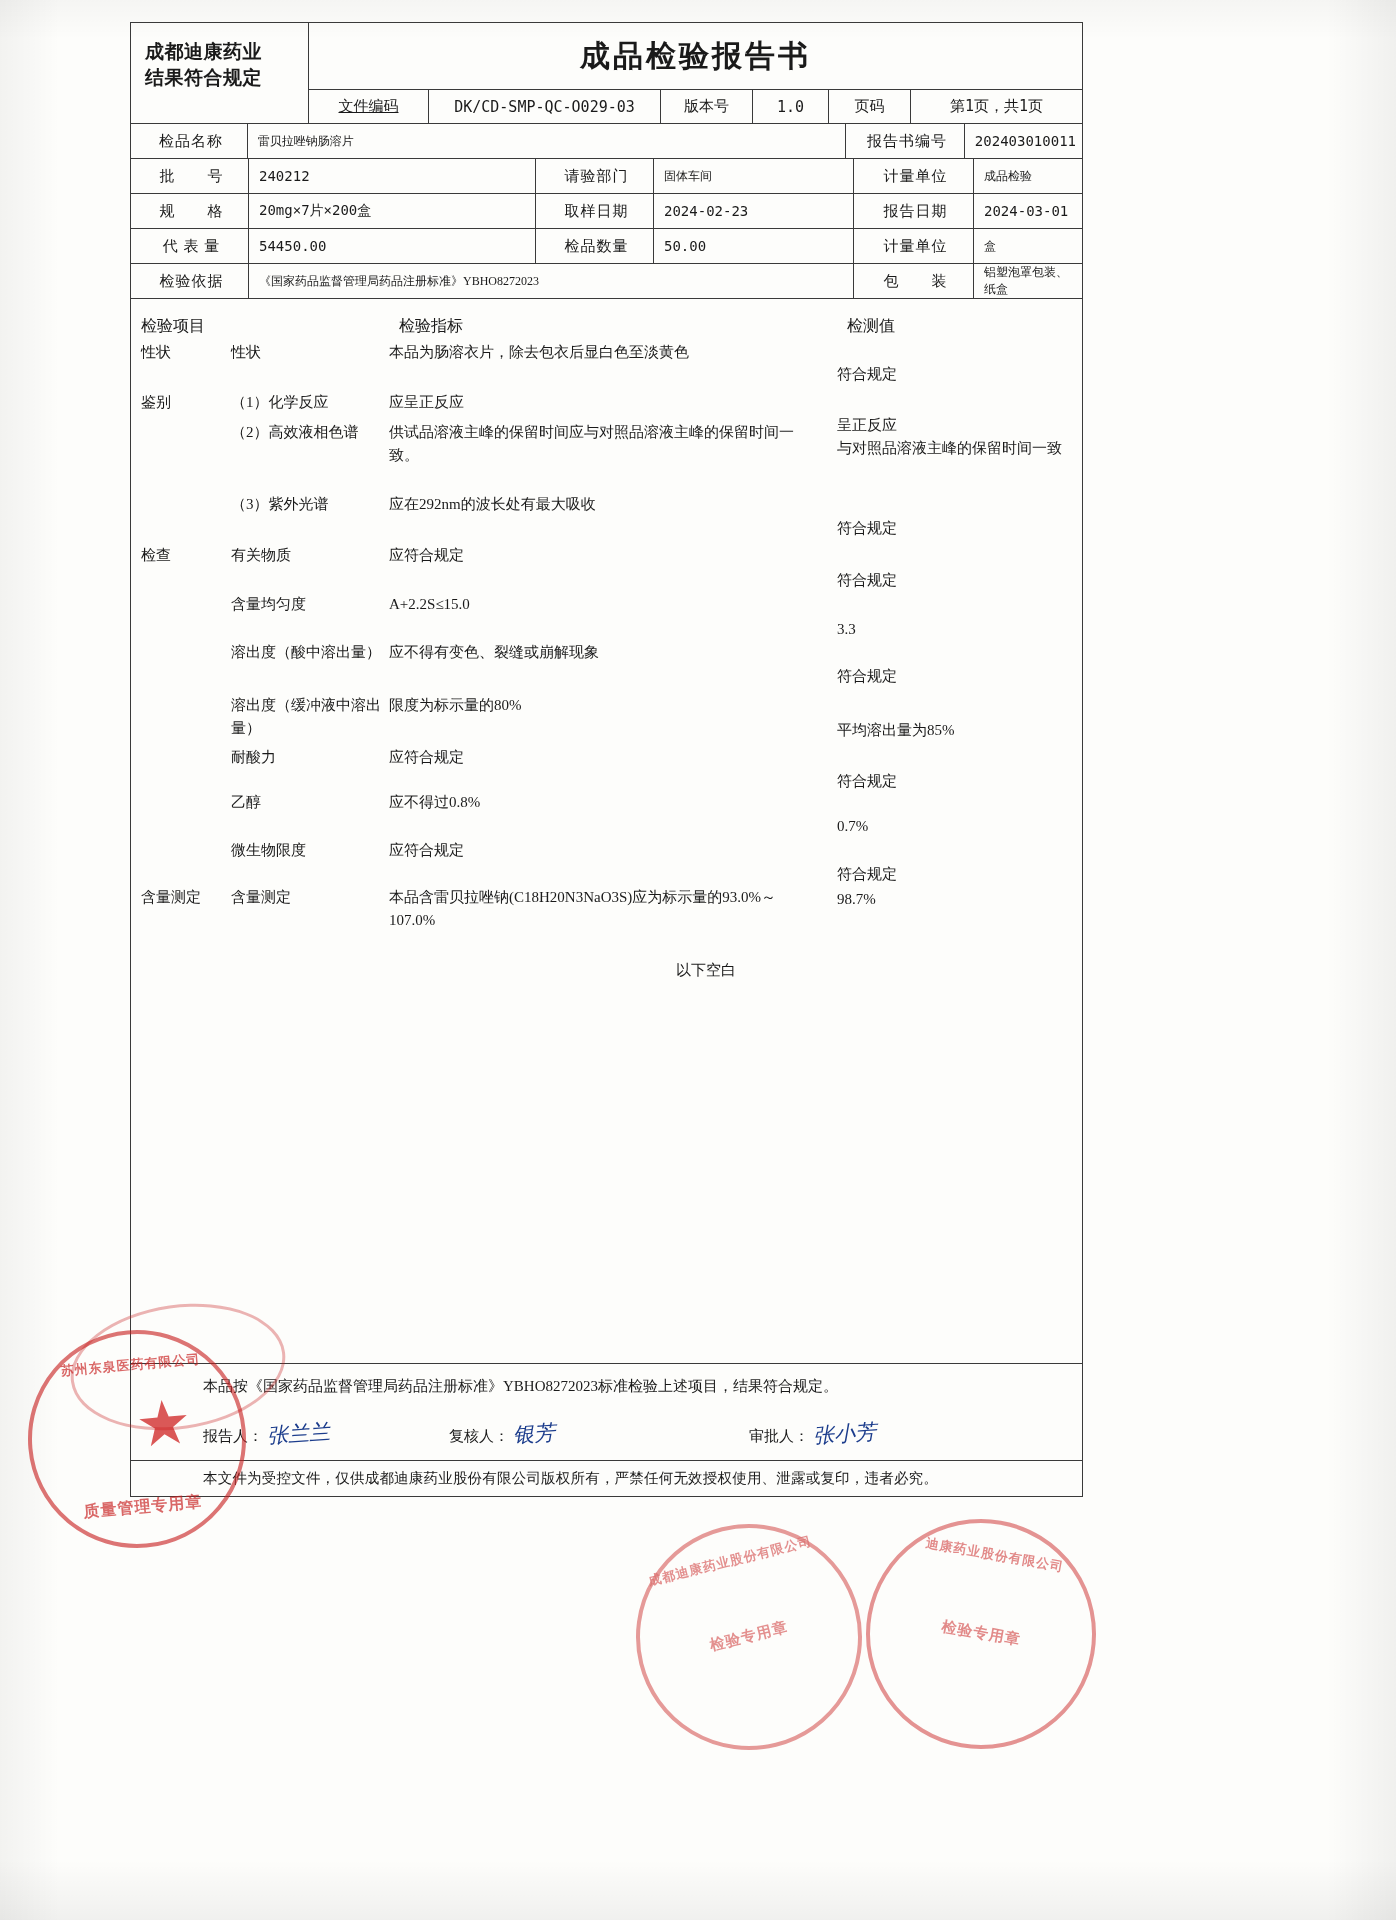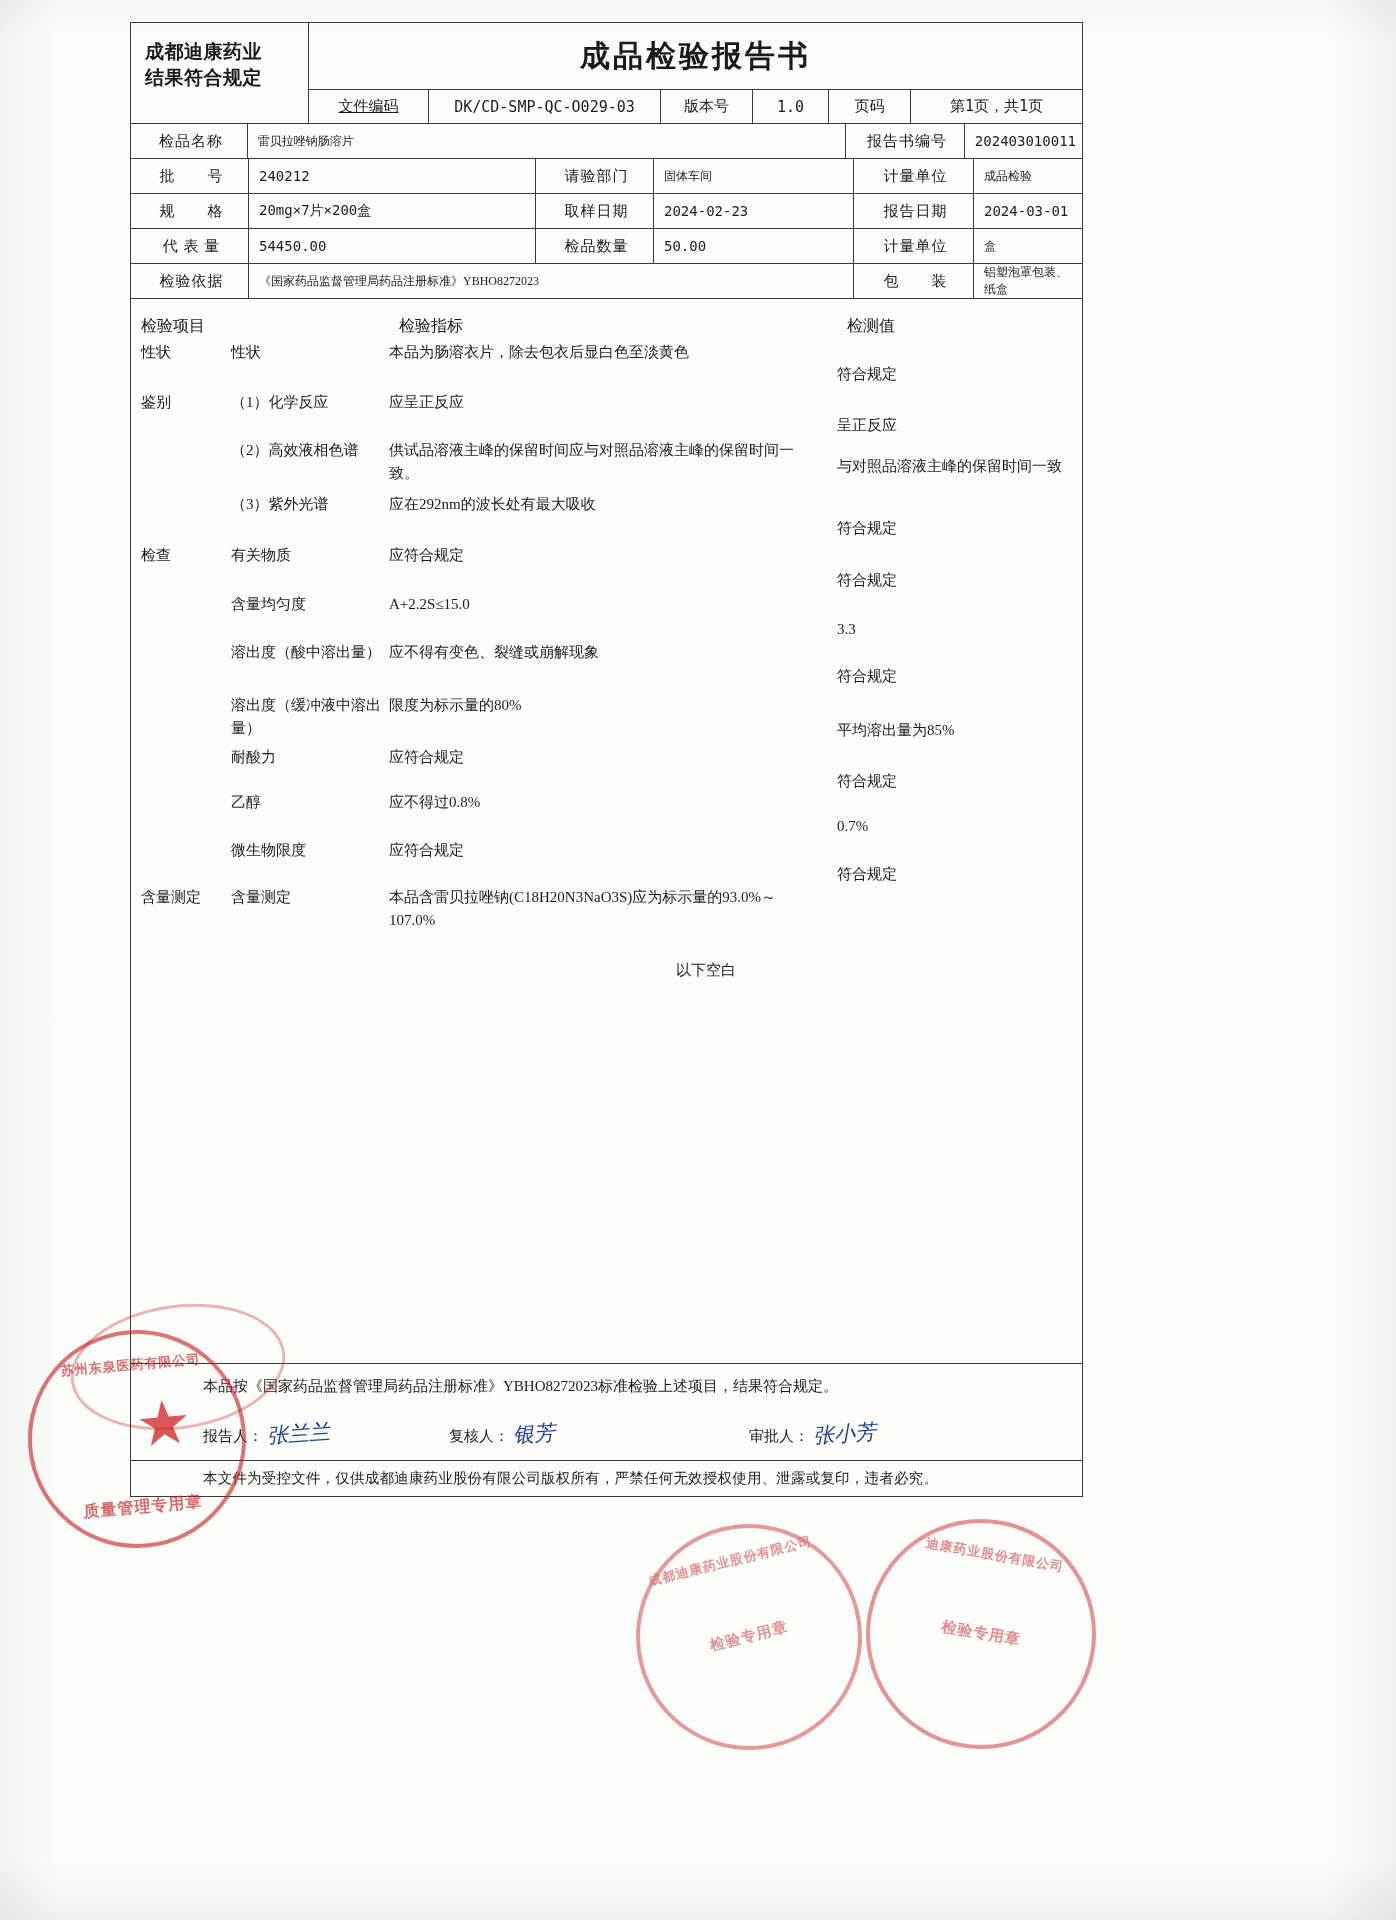--- a/index.html
+++ b/index.html
@@ -368,21 +368,21 @@
         <div class="col-res" style="padding-top:22px;">符合规定</div>
       </div>
 
       <div class="trow" style="top:50px;">
         <div class="col-cat">鉴别</div>
         <div class="col-item">（1）化学反应</div>
         <div class="col-spec">应呈正反应</div>
         <div class="col-res" style="padding-top:23px;">呈正反应</div>
       </div>
 
-      <div class="trow" style="top:98px;">
+      <div class="trow" style="top:80px;">
         <div class="col-cat"></div>
         <div class="col-item">（2）高效液相色谱</div>
         <div class="col-spec">供试品溶液主峰的保留时间应与对照品溶液主峰的保留时间一致。</div>
         <div class="col-res" style="padding-top:16px;">与对照品溶液主峰的保留时间一致</div>
       </div>
 
       <div class="trow" style="top:152px;">
         <div class="col-cat"></div>
         <div class="col-item">（3）紫外光谱</div>
         <div class="col-spec">应在292nm的波长处有最大吸收</div>
@@ -435,20 +435,21 @@
         <div class="col-cat"></div>
         <div class="col-item">微生物限度</div>
         <div class="col-spec">应符合规定</div>
         <div class="col-res" style="padding-top:24px;">符合规定</div>
       </div>
 
       <div class="trow" style="top:545px;">
         <div class="col-cat">含量测定</div>
         <div class="col-item">含量测定</div>
         <div class="col-spec">本品含雷贝拉唑钠(C18H20N3NaO3S)应为标示量的93.0%～107.0%</div>
+        <div class="col-res" style="padding-top:2px;">98.7%</div>
       </div>
 
       <div class="blank-note" style="top:620px;">以下空白</div>
 
       <div class="stamp stamp-round" id="stamp-qc-1">
         <div class="stamp-top-label">成都迪康药业股份有限公司</div>
         <div class="stamp-center-text">检验专用章</div>
       </div>
 
       <div class="stamp stamp-round" id="stamp-qc-2">

